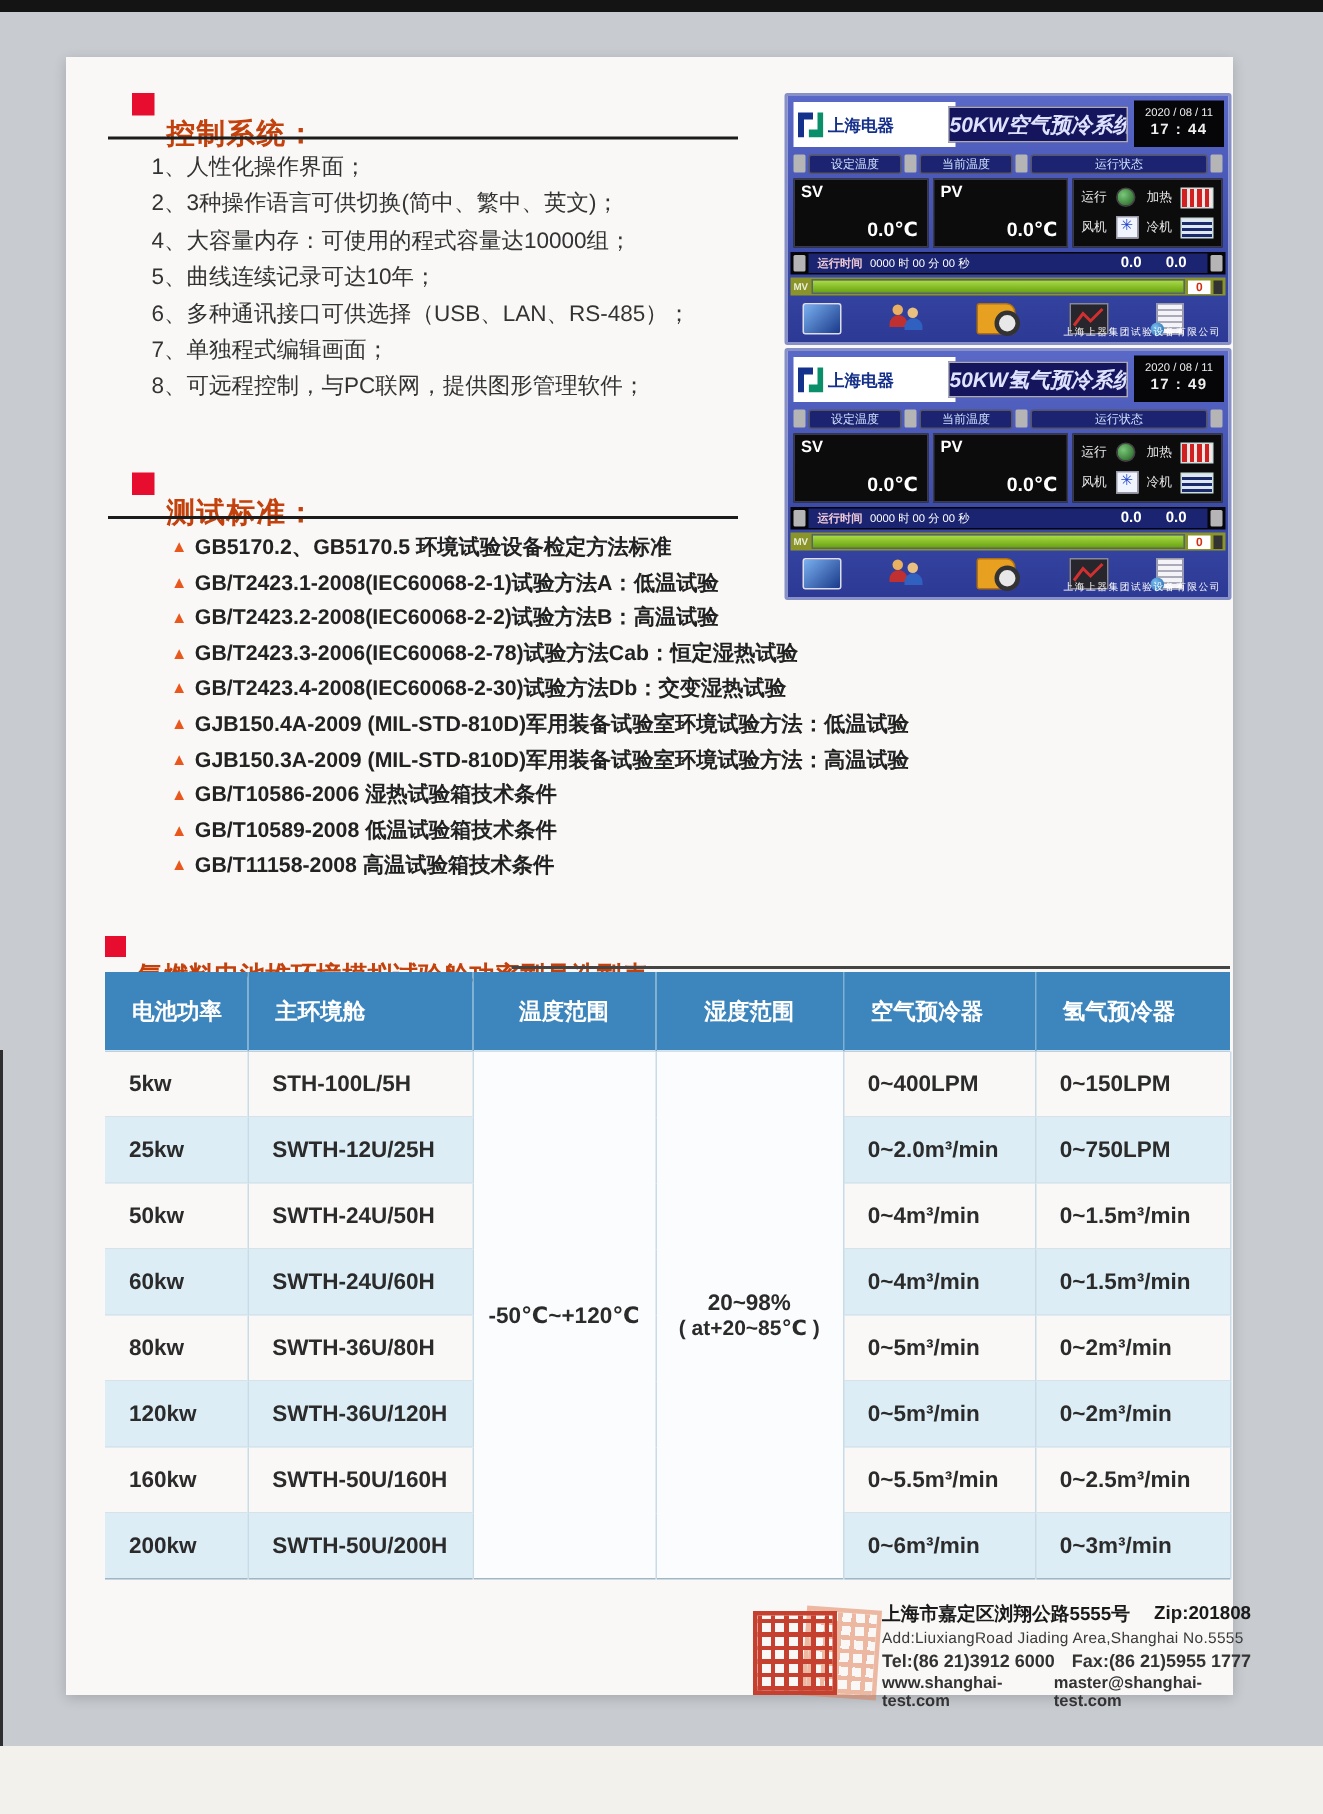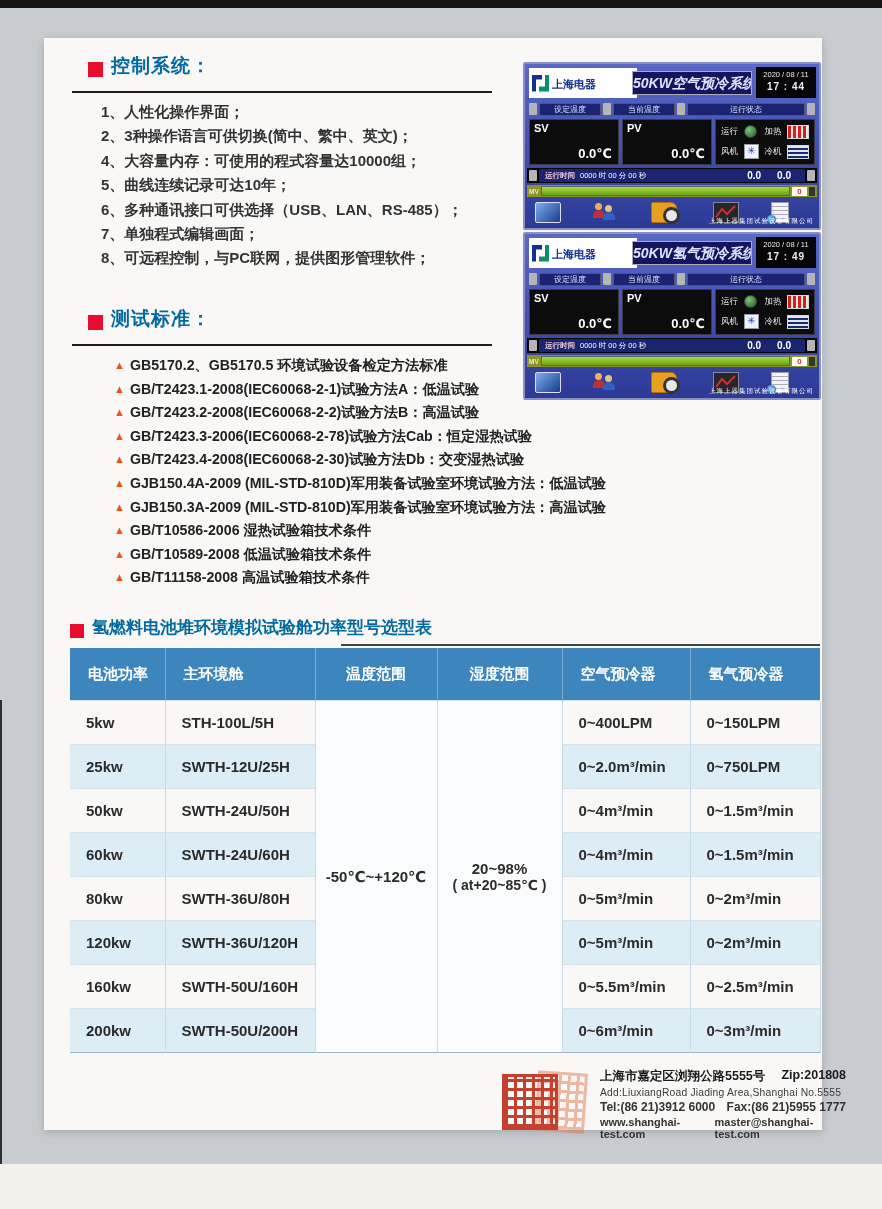--- a/index.html
+++ b/index.html
@@ -4,24 +4,24 @@
 <style>
   html,body{margin:0;padding:0;}
   body{width:882px;height:1209px;position:relative;background:#c8ccd1;
        font-family:"Liberation Sans","DejaVu Sans",sans-serif;overflow:hidden;}
   .top-black{position:absolute;left:0;top:0;width:882px;height:8px;background:#141414;}
   .bottom-white{position:absolute;left:0;top:1164px;width:882px;height:45px;background:#f3f1ec;}
   .edge-line{position:absolute;left:0;top:700px;width:2px;height:464px;background:#2e2e2e;}
   .card{position:absolute;left:44px;top:38px;width:778px;height:1092px;background:#f9f8f6;
         box-shadow:0 2px 8px rgba(0,0,0,.18);}
   .sq{position:absolute;background:#e60d2e;}
-  .sec-title{position:absolute;font-size:19px;font-weight:700;color:#0369a1;letter-spacing:1px;}
+  .sec-title{position:absolute;font-size:19px;font-weight:700;color:#c2410c;letter-spacing:1px;margin-top:23px;}
   .rule{position:absolute;height:2px;background:#1c1c1c;}
   ul.plain{list-style:none;margin:0;padding:0;position:absolute;}
-  .ctrl-list li{line-height:24.4px;font-size:15px;color:#333;font-weight:700;white-space:nowrap;}
+  .ctrl-list li{line-height:24.4px;font-size:15px;color:#333;font-weight:400;white-space:nowrap;}
   .std-list li{line-height:23.6px;font-size:14.2px;color:#222;font-weight:700;white-space:nowrap;}
   .std-list .tri{color:#e8571c;font-size:11px;margin-right:5px;vertical-align:1px;}
   
   .tbl-skew-line{position:absolute;left:297px;top:606px;width:479px;height:2px;background:#444;}
   table.sel{position:absolute;left:26px;top:610px;width:750px;border-collapse:collapse;table-layout:fixed;
             border-bottom:1px solid #9fb6c4;}
   table.sel th{height:52px;background:#3c85bd;color:#fff;font-size:15px;font-weight:700;
                text-align:left;padding:0 0 0 18px;border-right:1px solid rgba(255,255,255,.35);}
   table.sel th.ctr{text-align:center;padding:0;}
   table.sel td{height:43px;font-size:15px;font-weight:600;color:#2b2b2b;
@@ -31,21 +31,21 @@
   table.sel td.mid .l2{font-size:14px;}
   
   .seal{position:absolute;left:458px;top:1032px;width:82px;height:62px;}
   .seal-light{position:absolute;left:34px;top:2px;width:44px;height:54px;opacity:.5;transform:rotate(4deg);
       border:3px solid #e07a50;
       background:repeating-linear-gradient(90deg,#e07a50 0 3px,transparent 3px 9px),
                  repeating-linear-gradient(0deg,#e07a50 0 3px,transparent 3px 9px);}
   .seal-main{position:absolute;left:0;top:4px;width:50px;height:50px;border:3px solid #c5402f;
       background:repeating-linear-gradient(90deg,#c5402f 0 3px,transparent 3px 9px),
                  repeating-linear-gradient(0deg,#c5402f 0 3px,transparent 3px 9px);}
-  .addr{position:absolute;left:556px;top:1030px;width:246px;color:#333;}
+  .addr{position:absolute;left:544px;top:1030px;width:246px;color:#333;}
   .addr .l1{display:flex;justify-content:space-between;font-size:12.5px;font-weight:700;color:#1a1a1a;}
   .addr .l2{font-size:10.3px;margin-top:2px;color:#3a3a3a;letter-spacing:.2px;}
   .addr .l3{display:flex;justify-content:space-between;font-size:12px;font-weight:700;margin-top:2px;}
   .addr .l4{display:flex;justify-content:space-between;font-size:11px;font-weight:600;margin-top:2px;}
   
   .screen{position:absolute;left:479px;width:298px;height:168px;border:2px solid #8890c8;border-radius:2px;
           background:linear-gradient(180deg,#5a68c8,#2c3a96);box-sizing:border-box;}
   .scr-logo{position:absolute;left:4px;top:4px;width:108px;height:30px;background:#fff;display:flex;
             align-items:center;padding-left:3px;box-sizing:border-box;}
   .logo-mark{width:17px;height:17px;position:relative;flex:none;margin-right:3px;}

